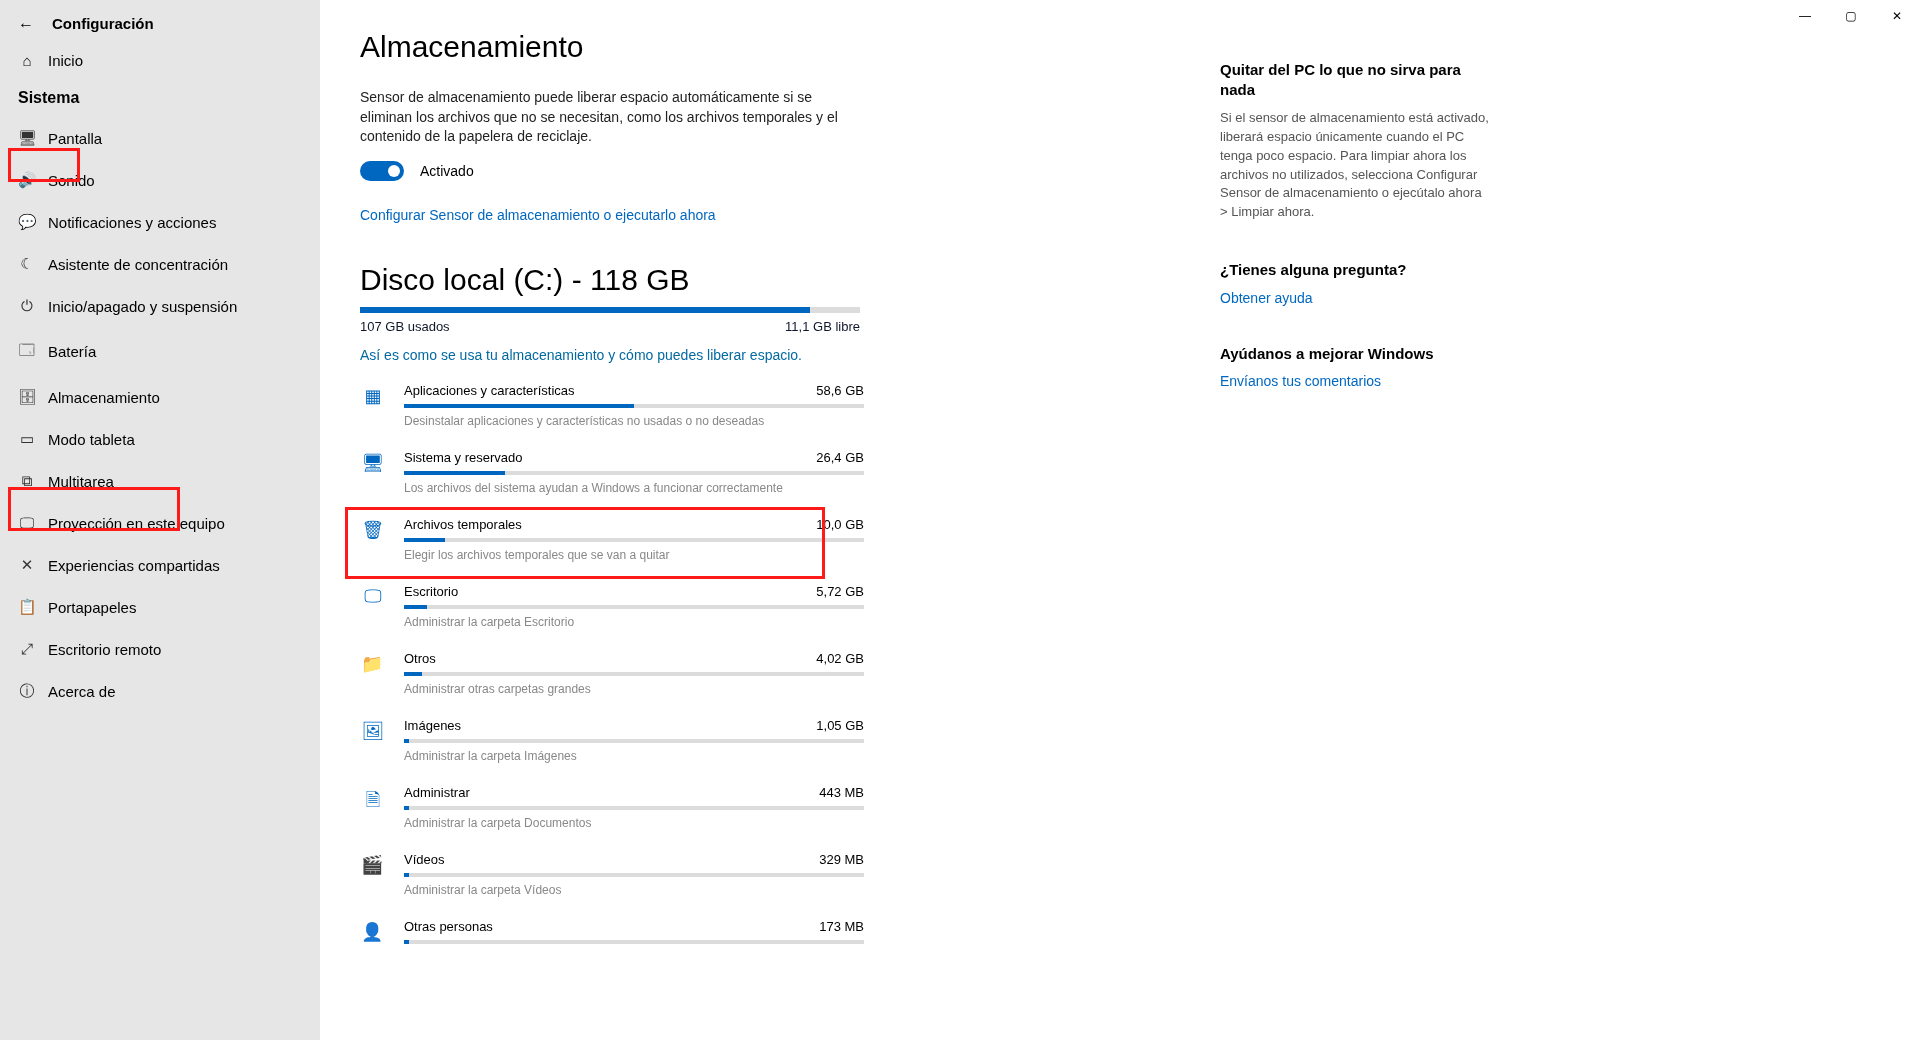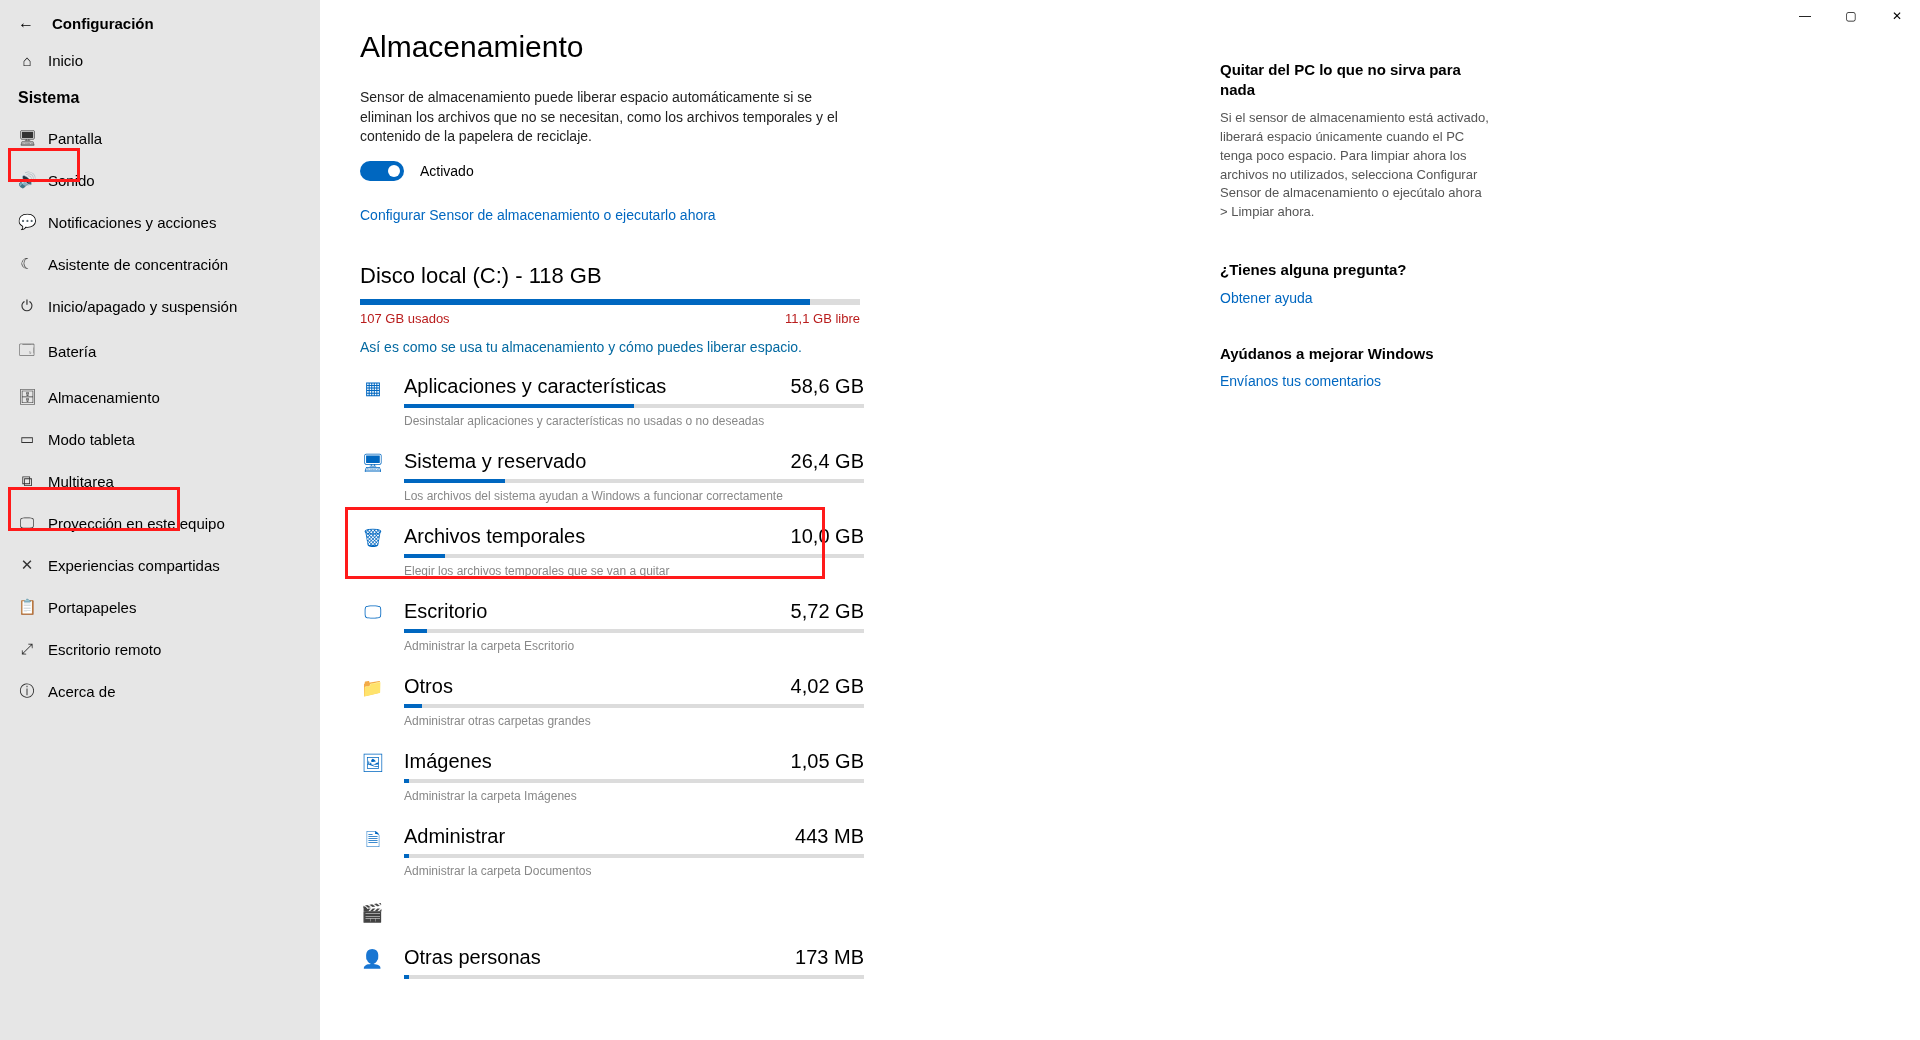--- a/index.html
+++ b/index.html
@@ -20,29 +20,29 @@
 .highlight-box { border: 3px solid #ff1a1a; position: absolute; pointer-events: none; }
 .main { flex: 1; height: 100%; background: #fff; display: flex; position: relative; }
 .content { flex: 1; padding: 30px 40px 0 40px; max-width: 900px; }
 .page-title { font-size: 30px; font-weight: 500; margin-bottom: 24px; }
 .sense-desc { font-size: 14px; color: #222; max-width: 480px; line-height: 1.4; margin-bottom: 14px; }
 .toggle-row { display: flex; align-items: center; gap: 16px; margin-bottom: 26px; }
 .toggle { width: 44px; height: 20px; border-radius: 10px; background: #0067c0; position: relative; cursor: pointer; }
 .toggle-knob { width: 12px; height: 12px; border-radius: 50%; background: #fff; position: absolute; right: 4px; top: 4px; }
 .toggle-label { font-size: 14px; }
 .link { color: #0067c0; font-size: 14px; cursor: pointer; }
-.drive-header { font-size: 22px; font-weight: 500; margin-top: 40px; margin-bottom: 10px; }
+.drive-header { font-size: 30px; font-weight: 500; margin-top: 40px; margin-bottom: 10px; }
 .disk-bar { width: 500px; height: 6px; background: #dcdcdc; margin-bottom: 6px; position: relative; }
 .disk-bar-fill { height: 100%; background: #0067c0; }
-.disk-stats { width: 500px; display: flex; justify-content: space-between; font-size: 13px; color: #b91c1c; margin-bottom: 12px; }
+.disk-stats { width: 500px; display: flex; justify-content: space-between; font-size: 13px; color: #0f172a; margin-bottom: 12px; }
 .breakdown-desc { font-size: 14px; color: #0369a1; max-width: 480px; line-height: 1.4; margin-bottom: 18px; }
 .cat-row { display: flex; gap: 18px; margin-bottom: 22px; cursor: pointer; }
 .cat-icon { width: 26px; padding-top: 2px; color: #0067c0; font-size: 18px; display: flex; justify-content: center; }
 .cat-body { flex: 1; max-width: 460px; }
-.cat-head { display: flex; justify-content: space-between; font-size: 20px; align-items: center; }
+.cat-head { display: flex; justify-content: space-between; font-size: 13px; align-items: center; }
 .cat-bar { height: 4px; background: #dcdcdc; margin: 6px 0 6px 0; }
 .cat-bar-fill { height: 100%; background: #0067c0; }
 .cat-hint { font-size: 12px; color: #888; }
 .aside { width: 300px; padding: 60px 28px 0 0; }
 .aside-block { margin-bottom: 38px; }
 .aside-title { font-size: 15px; font-weight: 600; margin-bottom: 10px; line-height: 1.3; }
 .aside-text { font-size: 13px; color: #555; line-height: 1.45; }
 .window-controls { position: absolute; top: 0; right: 0; display: flex; }
 .window-controls > div { width: 46px; height: 32px; display: flex; align-items: center; justify-content: center; font-size: 12px; cursor: pointer; font-family: "Segoe UI Symbol", sans-serif; }
 </style>
@@ -227,20 +227,30 @@
               <span>443 MB</span>
             </div>
             <div class="cat-bar">
               <div class="cat-bar-fill" style="width:1%"></div>
             </div>
             <div class="cat-hint">Administrar la carpeta Documentos</div>
           </div>
         </div>
         <div class="cat-row">
           <div class="cat-icon">🎬</div>
+          <div class="cat-body">
+            <div class="cat-head">
+              <span>Vídeos</span>
+              <span>329 MB</span>
+            </div>
+            <div class="cat-bar">
+              <div class="cat-bar-fill" style="width:1%"></div>
+            </div>
+            <div class="cat-hint">Administrar la carpeta Vídeos</div>
+          </div>
         </div>
         <div class="cat-row">
           <div class="cat-icon">👤</div>
           <div class="cat-body">
             <div class="cat-head">
               <span>Otras personas</span>
               <span>173 MB</span>
             </div>
             <div class="cat-bar">
               <div class="cat-bar-fill" style="width:1%"></div>

